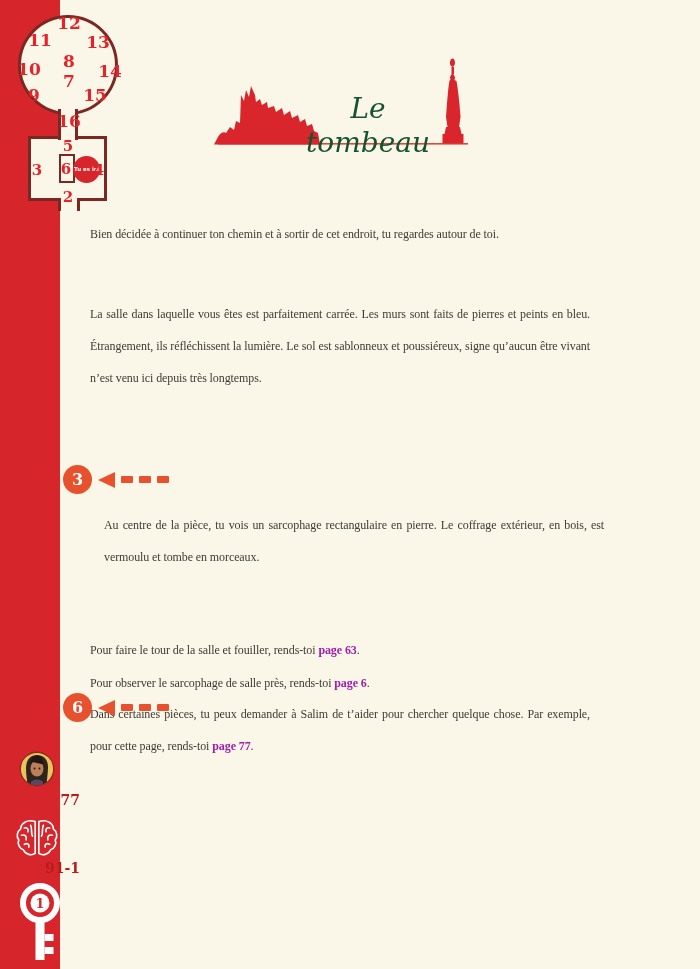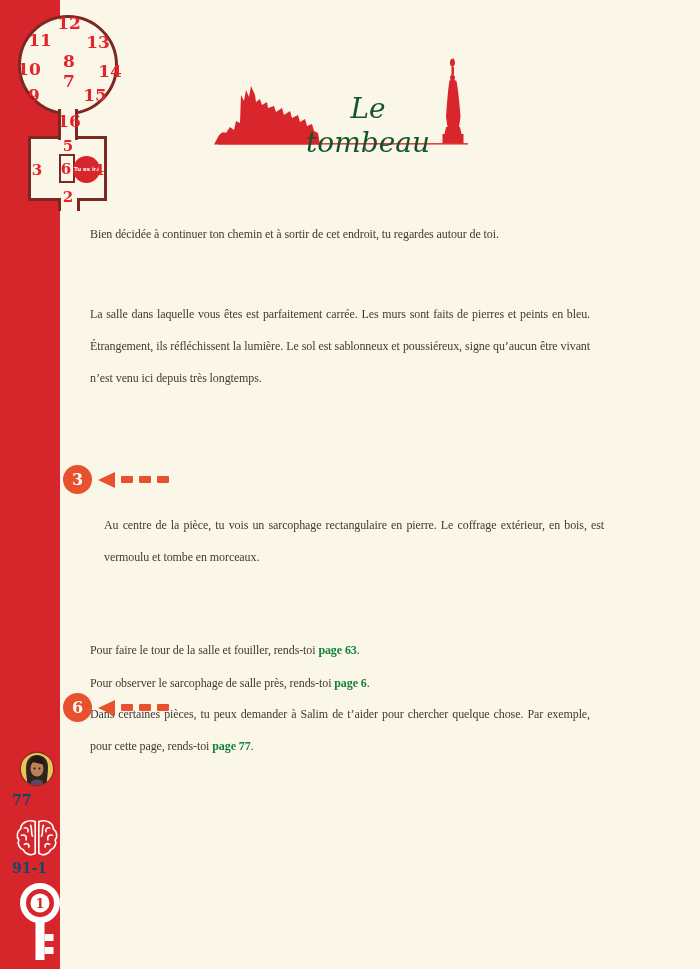--- a/index.html
+++ b/index.html
@@ -29,35 +29,35 @@
 
   
   .header-art{position:absolute;left:210px;top:55px;width:260px;height:92px;z-index:1;}
   .chapter-title{position:absolute;left:288px;top:92px;width:160px;text-align:center;
            font:italic 28px/1.2 "DejaVu Serif",serif;color:#14532d;z-index:2;}
 
   
   .para{position:absolute;left:90px;width:500px;font-size:12px;line-height:32px;color:#403a33;
         text-align:justify;letter-spacing:-0.1px;}
   .para.nowrap{white-space:nowrap;text-align:left;}
-  .page-ref{font-weight:bold;color:#15803d;}
+  .page-ref{font-weight:bold;color:#a21caf;}
   .p1{top:206px;} .p2{top:286px;} .p3{top:497px;margin-left:14px;}
   .c1{top:622px;} .c2{top:655px;} .p5{top:686px;}
 
   
   .marker-row{position:absolute;left:63px;display:flex;align-items:center;gap:6px;z-index:4;}
   .m3{top:465px;} .m6{top:693px;}
   .marker-circle{width:29px;height:29px;border-radius:50%;background:#e8512e;color:#fff;
         font:bold 16px/29px "DejaVu Serif",serif;text-align:center;flex:0 0 auto;}
   .arrow-head{width:0;height:0;border-top:8px solid transparent;border-bottom:8px solid transparent;
         border-right:17px solid #e8512e;flex:0 0 auto;}
   .dash{width:12px;height:7px;background:#e8512e;border-radius:1px;flex:0 0 auto;}
 
   
-  .side-label{position:absolute;left:12px;width:50px;text-align:left;color:#0c4a6e;
+  .side-label{position:absolute;left:30px;width:50px;text-align:right;color:#b91c1c;
         font:bold 14px "DejaVu Serif",serif;z-index:2;}
   .lbl-77{top:792px;} .lbl-91{top:860px;}
   .avatar{position:absolute;left:19px;top:751px;z-index:2;}
   .brain{position:absolute;left:14px;top:818px;z-index:2;}
   .key{position:absolute;left:17px;top:882px;z-index:2;}
   .key-count{position:absolute;left:30px;top:896px;width:20px;text-align:center;color:#d7262b;
         font:bold 13px "DejaVu Serif",serif;z-index:3;}
 </style>
 </head>
 <body>

